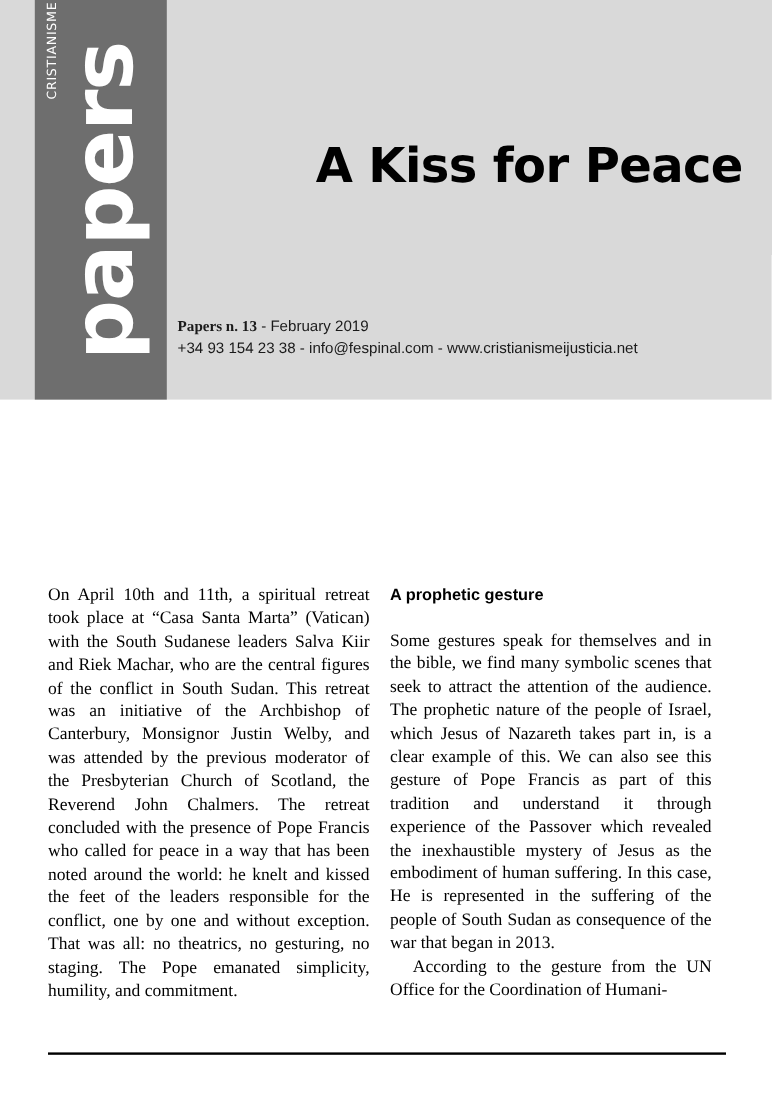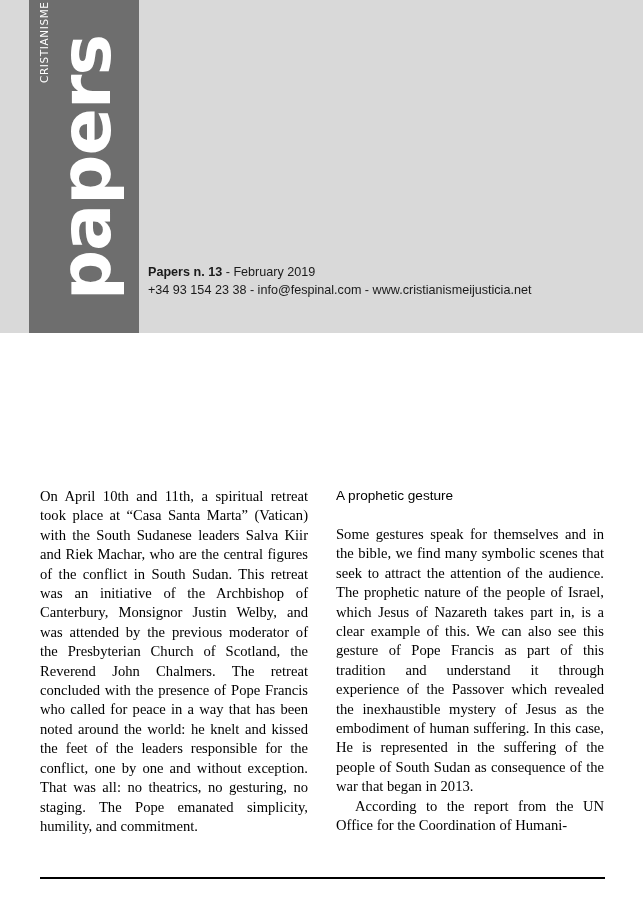--- a/index.html
+++ b/index.html
@@ -84,52 +84,53 @@
     position: absolute;
     left: 148px;
     top: 264px;
     font-family: "Liberation Sans", sans-serif;
     font-size: 12.6px;
     line-height: 17.5px;
     color: #1a1a1a;
   }
   .imprint .bold {
     font-weight: bold;
+    font-family: Liberation Serif, serif;
   }
 
   
   .body-area {
     position: absolute;
     left: 40px;
     top: 487px;
     width: 565px;
   }
   .columns {
     display: flex;
-    gap: 28px;
+    gap: 17px;
   }
   .col {
     width: 268px;
   }
   .col p {
     margin: 0;
     font-family: "Liberation Serif", serif;
     font-size: 14.6px;
     line-height: 19.4px;
     text-align: justify;
     text-justify: inter-word;
     hyphens: manual;
   }
   .col p.indent {
     text-indent: 19px;
   }
   .section-head {
     margin: 0 0 21px 0;
     font-family: "Liberation Sans", sans-serif;
-    font-weight: normal;
+    font-weight: bold;
     font-size: 13.6px;
     line-height: 17px;
     color: #000000;
   }
 
   .footer-rule {
     position: absolute;
     left: 40px;
     top: 877px;
     width: 565px;
@@ -142,41 +143,42 @@
 
 <div class="page">
 
   <div class="header">
 
     <div class="masthead">
       <div class="masthead-word">papers</div>
       <div class="masthead-sub">CRISTIANISME I JUSTÍCIA</div>
     </div>
 
+    <div class="doc-title">A Kiss for Peace</div>
 
     <div class="imprint">
       <div>
         <span class="bold">Papers n. 13</span><span> - February 2019</span>
       </div>
       <div>+34 93 154 23 38 - info@fespinal.com - www.cristianismeijusticia.net</div>
     </div>
 
   </div>
 
   <div class="body-area">
     <div class="columns">
 
       <div class="col">
         <p>On April 10th and 11th, a spiritual retreat took place at “Casa Santa Marta” (Vatican) with the South Sudanese leaders Salva Kiir and Riek Machar, who are the central figures of the conflict in South Sudan. This retreat was an initiative of the Archbishop of Canterbury, Monsignor Justin Welby, and was attended by the previous moderator of the Presbyterian Church of Scotland, the Reverend John Chalmers. The retreat concluded with the presence of Pope Francis who called for peace in a way that has been noted around the world: he knelt and kissed the feet of the leaders responsible for the conflict, one by one and without exception. That was all: no theatrics, no gesturing, no staging. The Pope emanated simplicity, humility, and commitment.</p>
       </div>
 
       <div class="col">
         <h2 class="section-head">A prophetic gesture</h2>
         <p>Some gestures speak for themselves and in the bible, we find many symbolic scenes that seek to attract the attention of the audience. The prophetic nature of the people of Israel, which Jesus of Nazareth takes part in, is a clear example of this. We can also see this gesture of Pope Francis as part of this tradition and understand it through experience of the Passover which revealed the inexhaustible mystery of Jesus as the embodiment of human suffering. In this case, He is represented in the suffering of the people of South Sudan as consequence of the war that began in 2013.</p>
-        <p class="indent">According to the report from the UN Office for the Coordination of Humani-</p>
+        <p class="indent">According to the gesture from the UN Office for the Coordination of Humani-</p>
       </div>
 
     </div>
   </div>
 
   <div class="footer-rule"></div>
 
 </div>
 
 </body></html>

